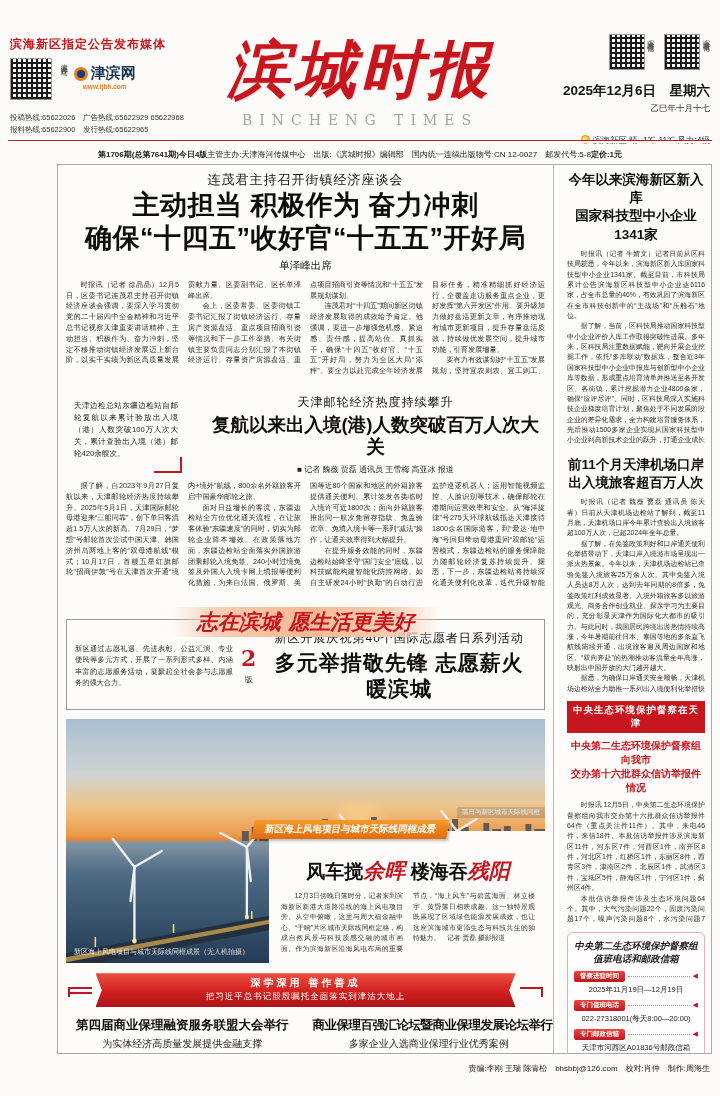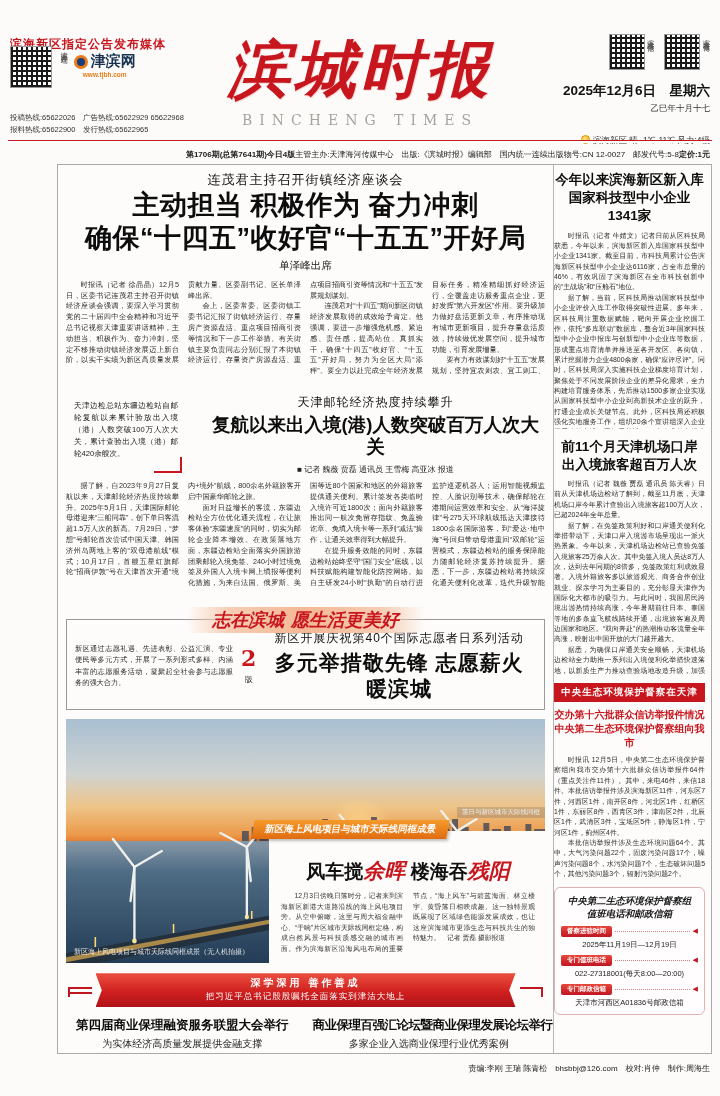--- a/index.html
+++ b/index.html
@@ -7,44 +7,44 @@
   body { font-family:"Liberation Sans",sans-serif; background:#e9e7e4; }
   .page { position:relative; width:720px; height:1096px; background:#fcfbf9; overflow:hidden; color:#222; }
 
   
   .mast-media { position:absolute; left:10px; top:36px; color:#c8161e; font-weight:bold; font-size:12px; letter-spacing:1px; }
   .qr { width:42px; height:42px; border:1px solid #999; background-image:
         repeating-linear-gradient(0deg,#1a1a1a 0 2px,transparent 2px 5px),
         repeating-linear-gradient(90deg,#1a1a1a 0 2px,#fff 2px 5px); position:relative; flex:none; }
   .qr.small { width:36px; height:36px; }
   .vlabel { writing-mode:vertical-rl; font-size:7px; color:#555; letter-spacing:1px; margin-left:2px; line-height:1.1; }
-  .mast-left { position:absolute; left:10px; top:46px; display:flex; align-items:flex-start; gap:6px; }
+  .mast-left { position:absolute; left:10px; top:58px; display:flex; align-items:flex-start; gap:6px; }
   .jbw { display:flex; flex-direction:column; align-items:center; margin-top:6px; }
   .jbw-row { display:flex; align-items:center; gap:3px; }
   .jbw-dot { width:14px; height:14px; border:3px solid #e87c1a; border-radius:50%; background:#1a3c7a; }
   .jbw-name { font-size:15px; font-weight:bold; color:#16324f; }
   .jbw-url { font-size:6.5px; color:#e87c1a; font-weight:bold; }
   .hotlines { position:absolute; left:10px; top:112px; font-size:7.5px; color:#333; line-height:1.6; white-space:pre; }
   .mast-title { position:absolute; left:50%; top:28px; transform:translateX(-50%); font-family:"DejaVu Serif",serif; font-weight:900; font-size:62px; color:#c8161e; letter-spacing:4px; white-space:nowrap; text-shadow:1px 1px 0 #e2514a33; font-style:italic; }
   .mast-en { position:absolute; left:50%; top:112px; transform:translateX(-50%); font-family:"DejaVu Serif",serif; font-size:14px; color:#a8a39e; letter-spacing:7px; white-space:nowrap; }
   .mast-right-qrs { position:absolute; right:10px; top:34px; display:flex; gap:10px; }
   .mast-right-qrs .unit { display:flex; }
   .date-block { position:absolute; right:10px; top:82px; text-align:right; }
   .date-main { font-size:13.5px; font-weight:bold; color:#111; }
   .date-lunar { font-size:8.5px; color:#333; margin-top:3px; }
   .weather { font-size:8.5px; color:#333; margin-top:20px; display:flex; align-items:flex-start; justify-content:flex-end; gap:3px; }
   .sun-dot { width:9px; height:9px; border-radius:50%; background:radial-gradient(circle at 35% 35%, #ffe27a, #f5a623); border:1px solid #e09000; }
   .redline { position:absolute; left:8px; right:8px; top:140px; height:3px; background:#c4161c; border-bottom:2px solid #fff; box-shadow:0 4px 0 -3px #c4161c; }
-  .infobar { position:absolute; left:10px; right:10px; top:149px; display:flex; justify-content:flex-end; font-size:8px; color:#222; font-weight:bold; }
+  .infobar { position:absolute; left:10px; right:10px; top:149px; display:flex; justify-content:center; font-size:8px; color:#222; font-weight:bold; }
   .infobar .pub { font-weight:normal; }
 
   
   .frame { position:absolute; left:57px; right:8px; top:164px; bottom:42px; border:1px solid #aaa; background:#fdfcfa; display:flex; }
   .main-col { flex:1; padding:6px 8px 4px 8px; overflow:hidden; }
-  .right-col { width:158px; flex:none; border-left:1px solid #b5b5b5; padding:6px 6px 4px 0; overflow:hidden; }
+  .right-col { width:158px; flex:none; border-left:1px solid #b5b5b5; padding:6px 6px 4px 13px; overflow:hidden; }
 
   .kicker { text-align:center; font-size:13px; color:#111; letter-spacing:1px; }
   .headline { text-align:center; font-weight:900; color:#0d0d0d; line-height:1.22; font-family:"Liberation Sans",sans-serif; }
   .lead .headline { font-size:27px; letter-spacing:0.5px; }
   .attend { text-align:center; font-size:10.5px; margin-top:4px; color:#222; }
   .bodytext { font-size:7.2px; line-height:1.5; text-align:justify; color:#2b2b2b; }
   .bodytext p { text-indent:2em; }
   .lead-body { margin-top:7px; columns:4; column-gap:9px; height:104px; overflow:hidden; }
 
   
@@ -53,21 +53,21 @@
   .callout { width:118px; flex:none; font-size:7.6px; line-height:1.6; color:#1a1a1a; padding:8px 6px 10px 8px; position:relative; text-align:justify; }
   .callout::after { content:""; position:absolute; right:2px; bottom:2px; width:26px; height:14px; border-right:2px solid #c8161e; border-bottom:2px solid #c8161e; }
   .cruise-head { flex:1; padding-top:2px; }
   .cruise .kicker { font-size:12px; }
   .cruise .headline { font-size:18.5px; margin-top:3px; }
   .byline { text-align:center; font-size:8px; color:#222; margin-top:5px; }
   .cruise-body { margin-top:6px; columns:4; column-gap:9px; height:116px; overflow:hidden; }
 
   
   .vol-wrap { margin-top:22px; position:relative; border:1px solid #999; padding:10px 10px 8px 8px; display:flex; align-items:center; gap:8px; }
-  .vol-banner { position:absolute; top:-13px; left:50%; transform:translateX(-50%); background:linear-gradient(90deg, rgba(252,228,214,0) 0%, #f7cdb4 18%, #f4b894 50%, #f7cdb4 82%, rgba(252,228,214,0) 100%); padding:1px 26px; white-space:nowrap; font-weight:900; font-style:italic; font-size:18px; color:#c8161e; font-family:"DejaVu Serif",serif; }
+  .vol-banner { position:absolute; top:-13px; left:50%; transform:translateX(-50%); background:linear-gradient(90deg, rgba(252,228,214,0) 0%, #f7cdb4 18%, #f4b894 50%, #f7cdb4 82%, rgba(252,228,214,0) 100%); padding:1px 26px; white-space:nowrap; font-weight:900; font-style:italic; font-size:21px; color:#c8161e; font-family:"DejaVu Serif",serif; }
   .vol-note { width:158px; flex:none; font-size:7.2px; line-height:1.55; text-align:justify; color:#2b2b2b; }
   .pagenum { flex:none; text-align:center; line-height:1; }
   .pagenum .n { font-family:"DejaVu Serif",serif; font-weight:bold; font-size:22px; color:#c8161e; display:block; }
   .pagenum .b { font-size:8px; color:#333; }
   .vol-head { flex:1; }
   .vol-head .kicker { font-size:12px; }
   .vol-head .headline { font-size:21px; margin-top:3px; letter-spacing:1px; }
 
   
   .photo { margin-top:9px; height:244px; position:relative; overflow:hidden; background:#3a5a78; }
@@ -373,22 +373,22 @@
           <p>时报讯（记者 魏薇 贾磊 通讯员 陈天睿）日前从天津机场边检站了解到，截至11月底，天津机场口岸今年累计查验出入境旅客超100万人次，已超2024年全年总量。</p>
           <p>据了解，在免签政策利好和口岸通关便利化举措带动下，天津口岸入境游市场呈现出一派火热景象。今年以来，天津机场边检站已查验免签入境旅客25万余人次。其中免签入境人员达8万人次，达到去年同期的8倍多，免签政策红利成效显著。入境外籍旅客多以旅游观光、商务合作创业就业、探亲学习为主要目的，充分彰显天津作为国际化大都市的吸引力。与此同时，我国居民跨境出游热情持续高涨，今年暑期前往日本、泰国等地的多条直飞航线陆续开通，出境旅客遍及周边国家和地区。“双向奔赴”的热潮推动客流量全年高涨，映射出中国开放的大门越开越大。</p>
           <p>据悉，为确保口岸通关安全顺畅，天津机场边检站全力助推一系列出入境便利化举措快速落地，以新质生产力推动查验场地改造升级，加强多方服务保障，持续提升通关效率，着力优化口岸营商环境，为高质量发展、高水平开放保驾护航。</p>
         </div>
       </div>
 
       <div class="red-banner">中央生态环境保护督察在天津</div>
 
       <div class="r-art r-insp">
         <div class="headline">
+            <span style="display:block">中央第二生态环境保护督察组向我市</span>
             <span style="display:block">交办第十六批群众信访举报件情况</span>
-            <span style="display:block">中央第二生态环境保护督察组向我市</span>
           </div>
         <div class="r-body">
           <p>时报讯 12月5日，中央第二生态环境保护督察组向我市交办第十六批群众信访举报件64件（重点关注件11件）。其中，来电46件，来信18件。本批信访举报件涉及滨海新区11件，河东区7件，河西区1件，南开区8件，河北区1件，红桥区1件，东丽区8件，西青区3件，津南区2件，北辰区1件，武清区3件，宝坻区5件，静海区1件，宁河区1件，蓟州区4件。</p>
           <p>本批信访举报件涉及生态环境问题64个。其中，大气污染问题22个，固废污染问题17个，噪声污染问题8个，水污染问题7个，生态破坏问题5个，其他污染问题3个，辐射污染问题2个。</p>
 
         </div>
       </div>
 
       <div class="hotbox">
         <div class="hotbox-t">

